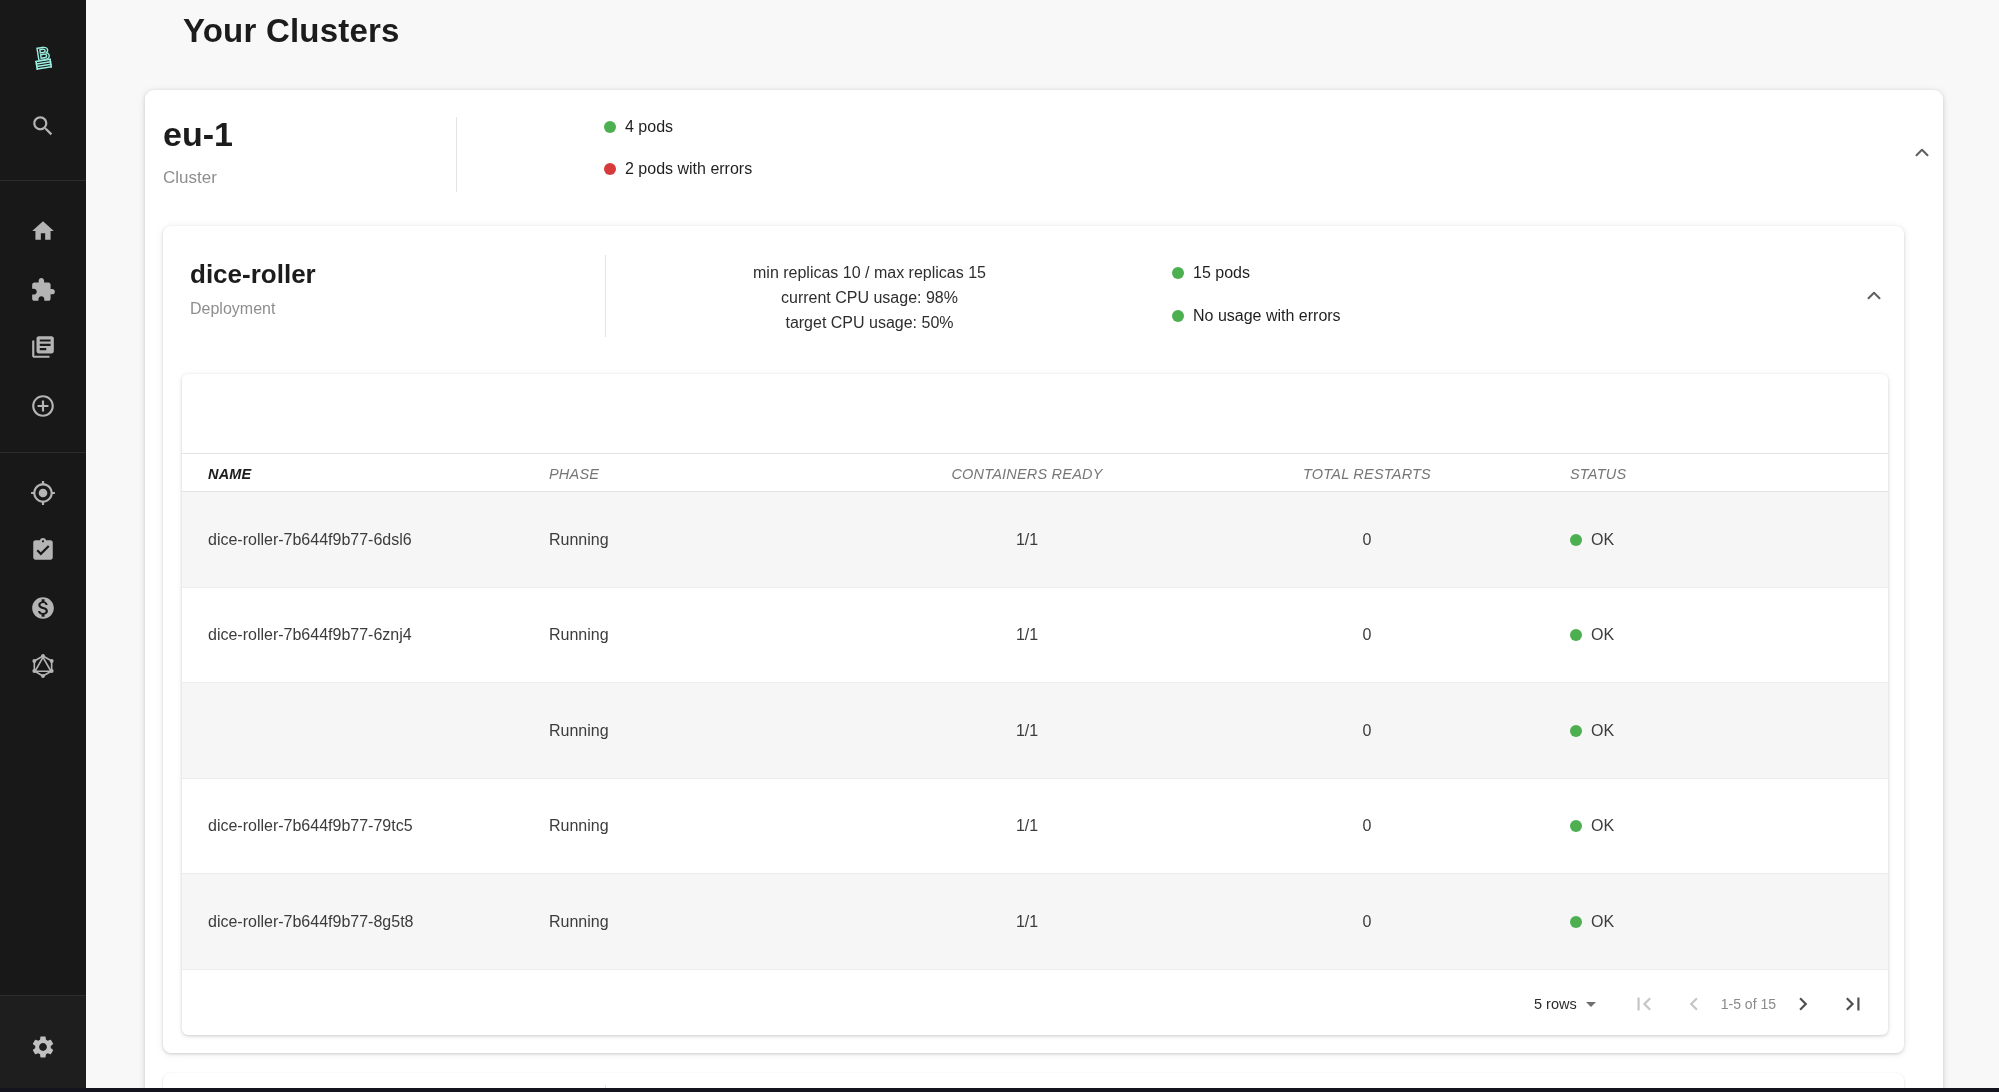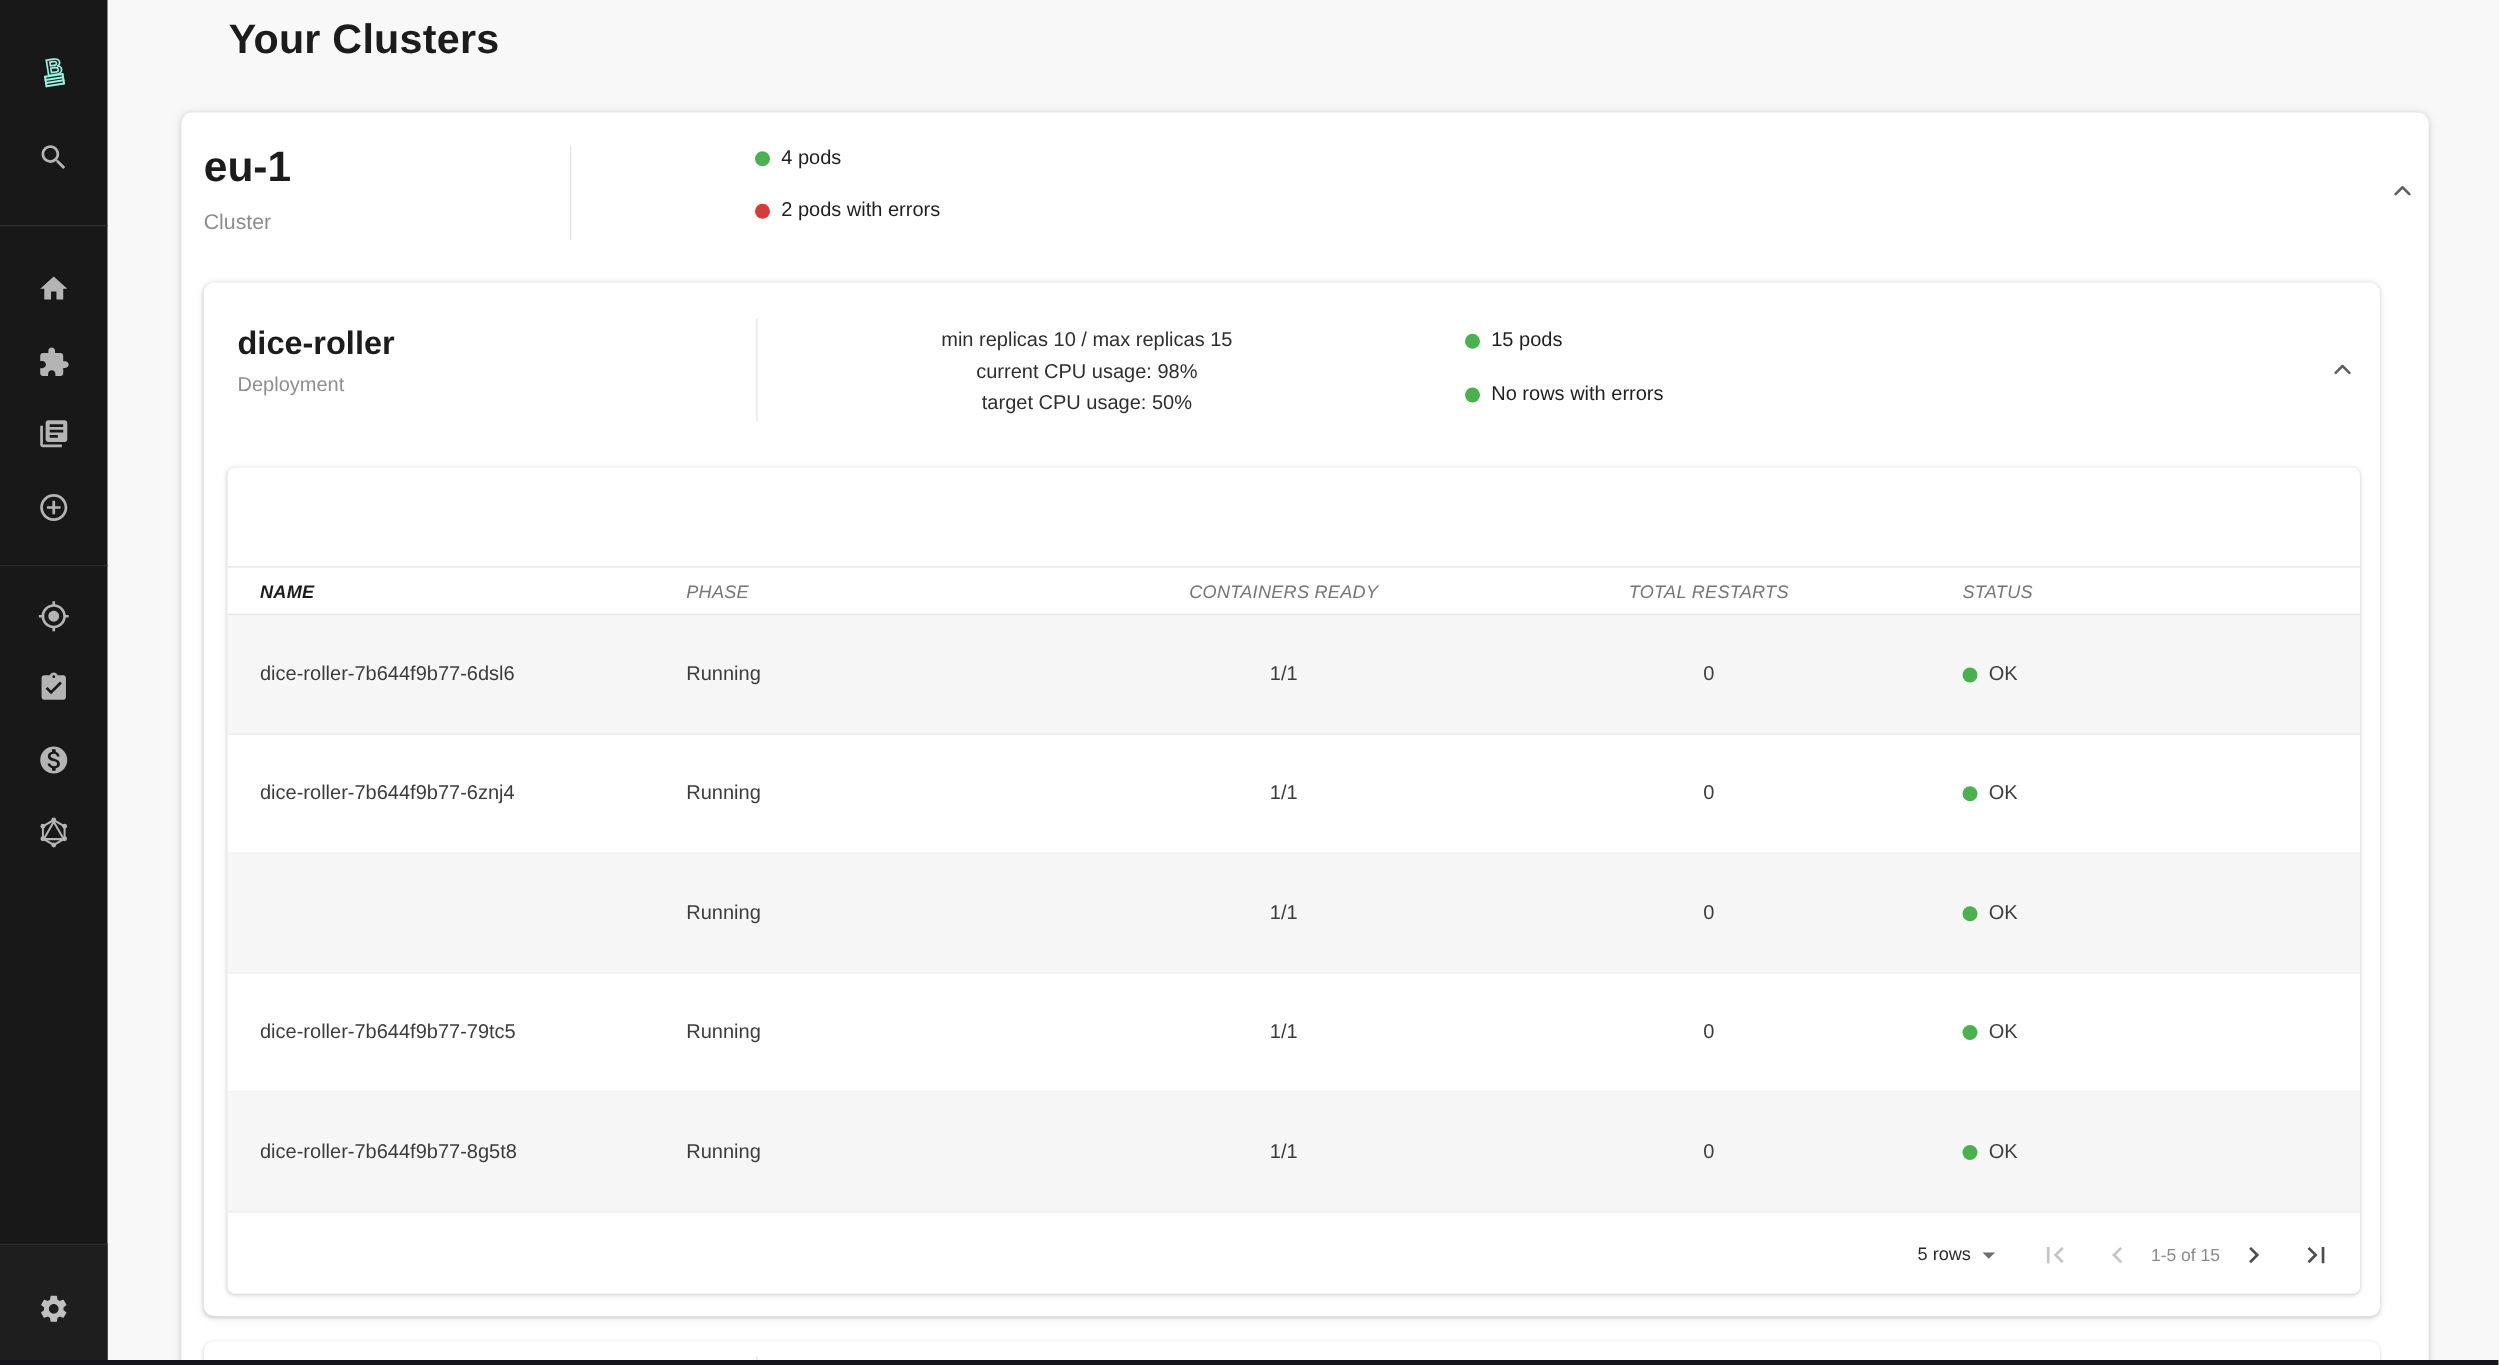--- a/index.html
+++ b/index.html
@@ -186,21 +186,21 @@
         <div>current CPU usage: 98%</div>
         <div>target CPU usage: 50%</div>
       </div>
 
       <div class="podstat" style="left:1009px; top:38px;">
         <span class="dot ok"></span>
         <span>15 pods</span>
       </div>
       <div class="podstat" style="left:1009px; top:81px;">
         <span class="dot ok"></span>
-        <span>No rows with errors</span>
+        <span>No usage with errors</span>
       </div>
 
       <div class="chev" style="left:1700px; top:59px;">
         <svg viewBox="0 0 24 24" fill="none" stroke="currentColor" stroke-width="2.2" stroke-linecap="round" stroke-linejoin="round">
             <polyline points="6,14.5 12,8.5 18,14.5"></polyline>
           </svg>
       </div>
 
       <div class="table-card">
         <div class="thead">

